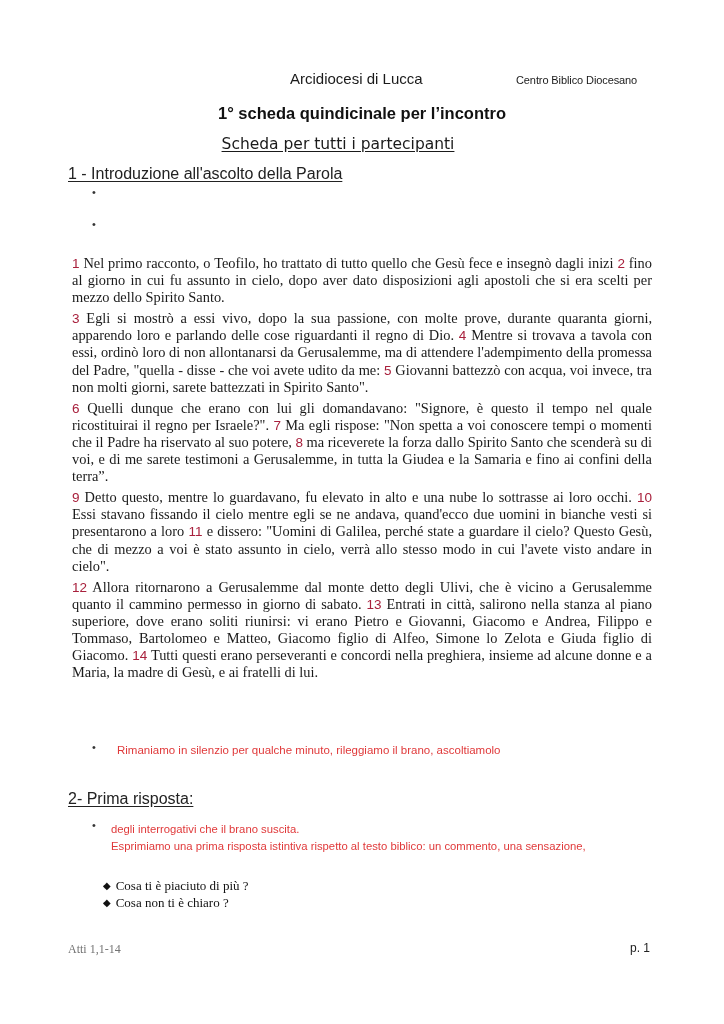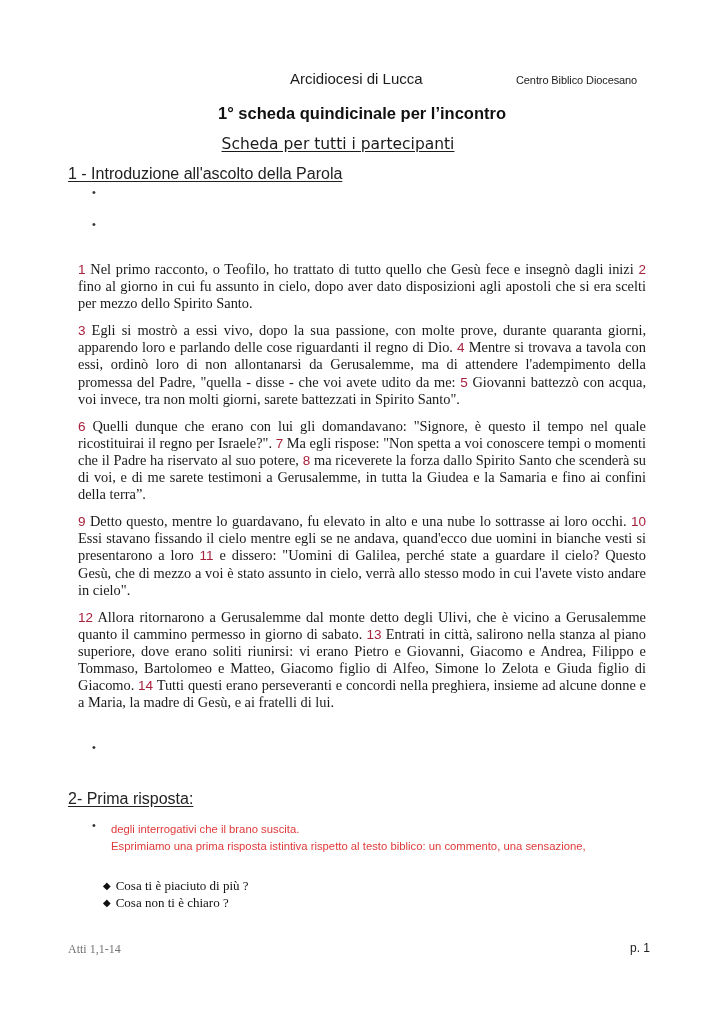--- a/index.html
+++ b/index.html
@@ -12,21 +12,21 @@
   .title { position: absolute; left: 0; width: 724px; top: 104px; text-align: center; font-family: "Liberation Sans", sans-serif; font-weight: bold; font-size: 16.5px; color: #111; }
   .subtitle { position: absolute; left: 0; width: 676px; top: 135px; text-align: center; font-family: "DejaVu Sans", sans-serif; font-size: 15.5px; color: #1a1a1a; }
   .subtitle span { text-decoration: underline; text-underline-offset: 2px; }
 
   .sec-head { position: absolute; left: 68px; font-family: "Liberation Sans", sans-serif; font-size: 16px; color: #222; text-decoration: underline; text-underline-offset: 2px; }
 
   .inst { position: absolute; font-family: "Liberation Sans", sans-serif; font-size: 11.5px; color: #e0393a; line-height: 17px; }
   .bullet { position: absolute; font-family: "Liberation Sans", sans-serif; font-size: 11px; color: #333; }
 
   .bible { position: absolute; left: 68px; top: 251px; width: 588px; font-family: "Liberation Serif", serif; font-size: 14.4px; line-height: 17.1px; color: #1a1a1a; text-align: justify; }
-  .bible p { margin: 10px; }
+  .bible p { margin: 4px; }
   .vn { color: #a8203c; font-family: "Liberation Sans", sans-serif; font-size: 13.5px; }
 
   .q-list { position: absolute; left: 103px; top: 877px; font-family: "Liberation Serif", serif; font-size: 13px; line-height: 17px; color: #111; }
   .q-item { display: flex; align-items: center; }
   .q-item .dia { font-size: 10px; margin-right: 5px; }
 
   .foot-left { position: absolute; left: 68px; top: 942px; font-family: "Liberation Serif", serif; font-size: 12px; color: #737373; }
   .foot-right { position: absolute; left: 630px; top: 941px; font-family: "Liberation Sans", sans-serif; font-size: 12px; color: #222; }
 </style>
 </head>
@@ -48,20 +48,21 @@
 
   <div class="bible" id="bible">
       <p><span class="vn">1</span><span> Nel primo racconto, o Teofilo, ho trattato di tutto quello che Gesù fece e insegnò dagli inizi </span><span class="vn">2</span><span> fino al giorno in cui fu assunto in cielo, dopo aver dato disposizioni agli apostoli che si era scelti per mezzo dello Spirito Santo.</span></p>
       <p><span class="vn">3</span><span> Egli si mostrò a essi vivo, dopo la sua passione, con molte prove, durante quaranta giorni, apparendo loro e parlando delle cose riguardanti il regno di Dio. </span><span class="vn">4</span><span> Mentre si trovava a tavola con essi, ordinò loro di non allontanarsi da Gerusalemme, ma di attendere l'adempimento della promessa del Padre, "quella - disse - che voi avete udito da me: </span><span class="vn">5</span><span> Giovanni battezzò con acqua, voi invece, tra non molti giorni, sarete battezzati in Spirito Santo".</span></p>
       <p><span class="vn">6</span><span> Quelli dunque che erano con lui gli domandavano: "Signore, è questo il tempo nel quale ricostituirai il regno per Israele?". </span><span class="vn">7</span><span> Ma egli rispose: "Non spetta a voi conoscere tempi o momenti che il Padre ha riservato al suo potere, </span><span class="vn">8</span><span> ma riceverete la forza dallo Spirito Santo che scenderà su di voi, e di me sarete testimoni a Gerusalemme, in tutta la Giudea e la Samaria e fino ai confini della terra”.</span></p>
       <p><span class="vn">9</span><span> Detto questo, mentre lo guardavano, fu elevato in alto e una nube lo sottrasse ai loro occhi. </span><span class="vn">10</span><span> Essi stavano fissando il cielo mentre egli se ne andava, quand'ecco due uomini in bianche vesti si presentarono a loro </span><span class="vn">11</span><span> e dissero: "Uomini di Galilea, perché state a guardare il cielo? Questo Gesù, che di mezzo a voi è stato assunto in cielo, verrà allo stesso modo in cui l'avete visto andare in cielo".</span></p>
       <p><span class="vn">12</span><span> Allora ritornarono a Gerusalemme dal monte detto degli Ulivi, che è vicino a Gerusalemme quanto il cammino permesso in giorno di sabato. </span><span class="vn">13</span><span> Entrati in città, salirono nella stanza al piano superiore, dove erano soliti riunirsi: vi erano Pietro e Giovanni, Giacomo e Andrea, Filippo e Tommaso, Bartolomeo e Matteo, Giacomo figlio di Alfeo, Simone lo Zelota e Giuda figlio di Giacomo. </span><span class="vn">14</span><span> Tutti questi erano perseveranti e concordi nella preghiera, insieme ad alcune donne e a Maria, la madre di Gesù, e ai fratelli di lui.</span></p>
     </div>
 
   <span class="bullet" style="left:92px; top:741px;">•</span>
+  <div class="inst" style="left:117px; top:742px;">Rimaniamo in silenzio per qualche minuto, rileggiamo il brano, ascoltiamolo</div>
 
   <div class="sec-head" style="top:790px;">2- Prima risposta:</div>
 
   <span class="bullet" style="left:92px; top:819px;">•</span>
   <div class="inst" style="left:111px; top:821px; font-size:11.3px;">
     <div>degli interrogativi che il brano suscita.</div>
     <div>Esprimiamo una prima risposta istintiva rispetto al testo biblico: un commento, una sensazione,</div>
   </div>
 
   <div class="q-list">

